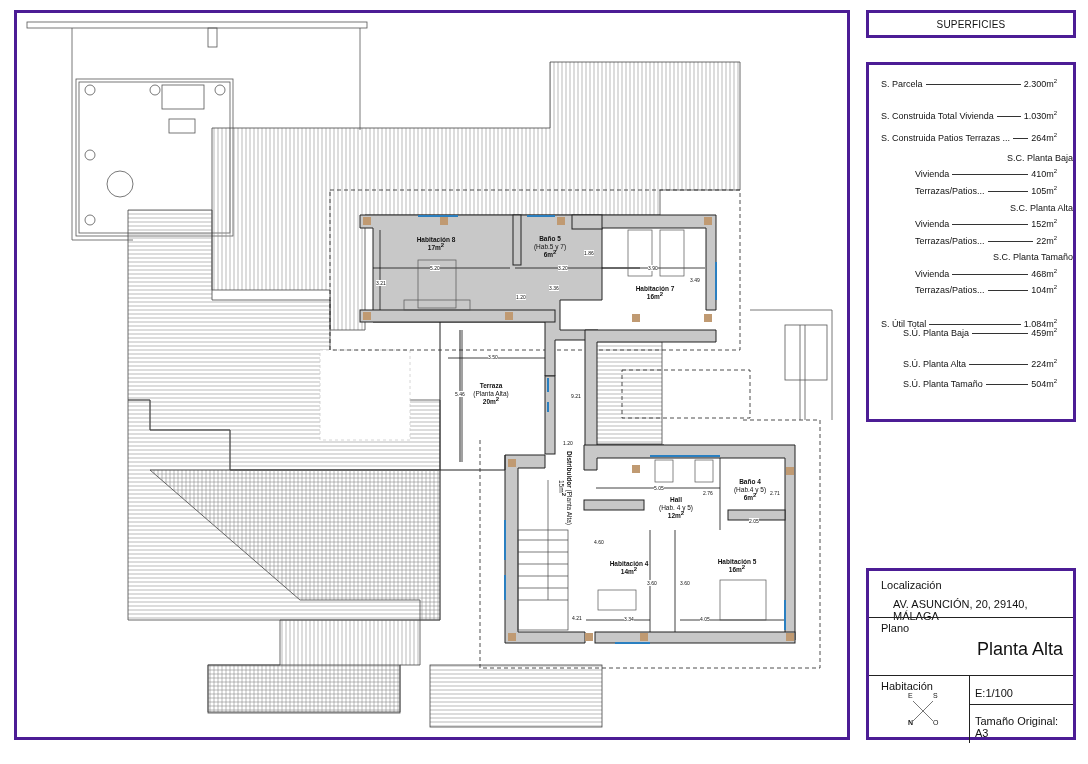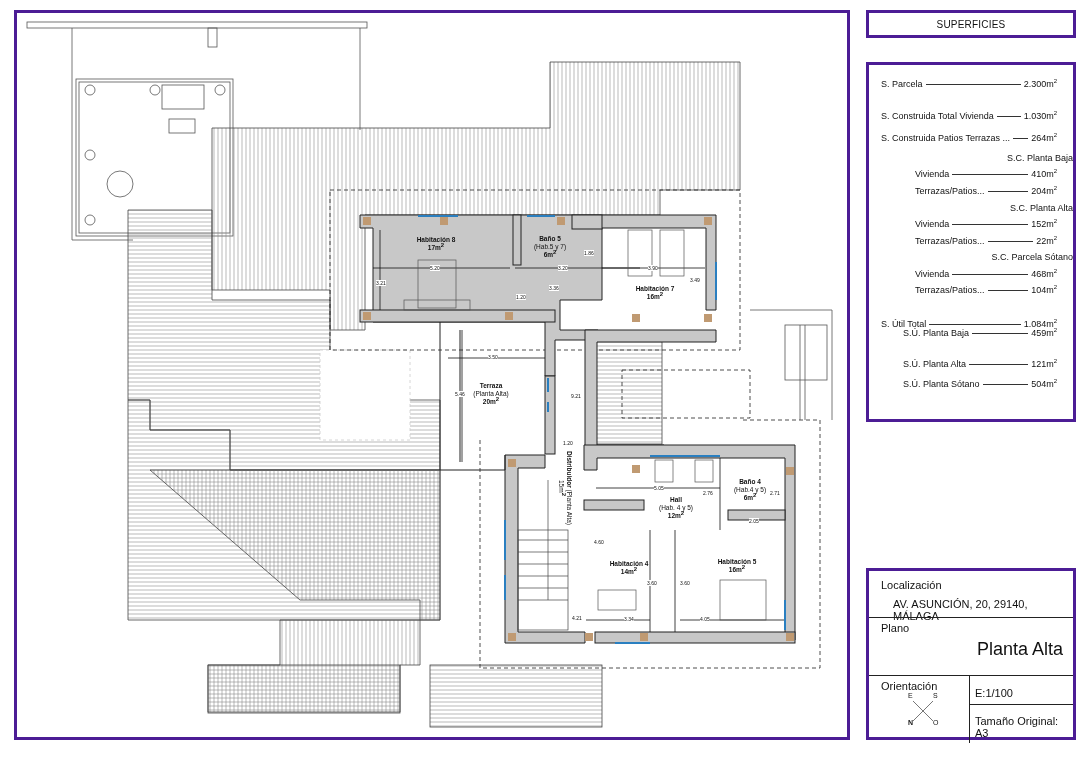--- a/index.html
+++ b/index.html
@@ -230,37 +230,37 @@
       <span class="lbl">S.C. Planta Baja</span>
     </div>
   <div class="row l2" style="top:102px">
       <span class="lbl">Vivienda</span>
       <span class="line"></span>
       <span class="val"><span>410m</span><sup>2</sup></span>
     </div>
   <div class="row l2" style="top:119px">
       <span class="lbl">Terrazas/Patios...</span>
       <span class="line"></span>
-      <span class="val"><span>204m</span><sup>2</sup></span>
+      <span class="val"><span>105m</span><sup>2</sup></span>
     </div>
   <div class="row l1 head" style="top:136px">
       <span class="lbl">S.C. Planta Alta</span>
     </div>
   <div class="row l2" style="top:152px">
       <span class="lbl">Vivienda</span>
       <span class="line"></span>
       <span class="val"><span>152m</span><sup>2</sup></span>
     </div>
   <div class="row l2" style="top:169px">
       <span class="lbl">Terrazas/Patios...</span>
       <span class="line"></span>
       <span class="val"><span>22m</span><sup>2</sup></span>
     </div>
   <div class="row l1 head" style="top:185px">
-      <span class="lbl">S.C. Parcela Sótano</span>
+      <span class="lbl">S.C. Planta Tamaño</span>
     </div>
   <div class="row l2" style="top:202px">
       <span class="lbl">Vivienda</span>
       <span class="line"></span>
       <span class="val"><span>468m</span><sup>2</sup></span>
     </div>
   <div class="row l2" style="top:218px">
       <span class="lbl">Terrazas/Patios...</span>
       <span class="line"></span>
       <span class="val"><span>104m</span><sup>2</sup></span>
@@ -271,37 +271,37 @@
       <span class="val"><span>1.084m</span><sup>2</sup></span>
     </div>
   <div class="row l1" style="top:261px">
       <span class="lbl">S.Ú. Planta Baja</span>
       <span class="line"></span>
       <span class="val"><span>459m</span><sup>2</sup></span>
     </div>
   <div class="row l1" style="top:292px">
       <span class="lbl">S.Ú. Planta Alta</span>
       <span class="line"></span>
-      <span class="val"><span>121m</span><sup>2</sup></span>
+      <span class="val"><span>224m</span><sup>2</sup></span>
     </div>
   <div class="row l1" style="top:312px">
-      <span class="lbl">S.Ú. Planta Sótano</span>
+      <span class="lbl">S.Ú. Planta Tamaño</span>
       <span class="line"></span>
       <span class="val"><span>504m</span><sup>2</sup></span>
     </div>
 </div>
 
 <div class="frame" id="title-block">
   <span class="tb-label" style="left:12px;top:8px;">Localización</span>
   <span class="tb-label" style="left:24px;top:27px;">AV. ASUNCIÓN, 20, 29140, MÁLAGA</span>
   <div class="tb-hline" style="top:46px;"></div>
   <span class="tb-label" style="left:12px;top:51px;">Plano</span>
   <span id="plano-value">Planta Alta</span>
   <div class="tb-hline" style="top:104px;"></div>
-  <span class="tb-label" style="left:12px;top:109px;">Orientación</span>
+  <span class="tb-label" style="left:12px;top:109px;">Habitación</span>
   <div class="tb-vline" style="left:100px;top:104px;height:68px;"></div>
   <span class="tb-label" style="left:106px;top:116px;">E:1/100</span>
   <div class="tb-hline" style="top:133px;left:100px;"></div>
   <span class="tb-label" style="left:106px;top:144px;">Tamaño Original: A3</span>
   <div style="position:absolute;left:38px;top:124px;width:32px;height:32px;">
     <svg width="32" height="32">
         <line x1="6" y1="6" x2="26" y2="26" stroke="#555" stroke-width="0.8"></line>
         <line x1="26" y1="6" x2="6" y2="26" stroke="#555" stroke-width="0.8"></line>
       </svg>
     <span style="position:absolute;left:1px;top:-3px;font-size:7px;">E</span>

